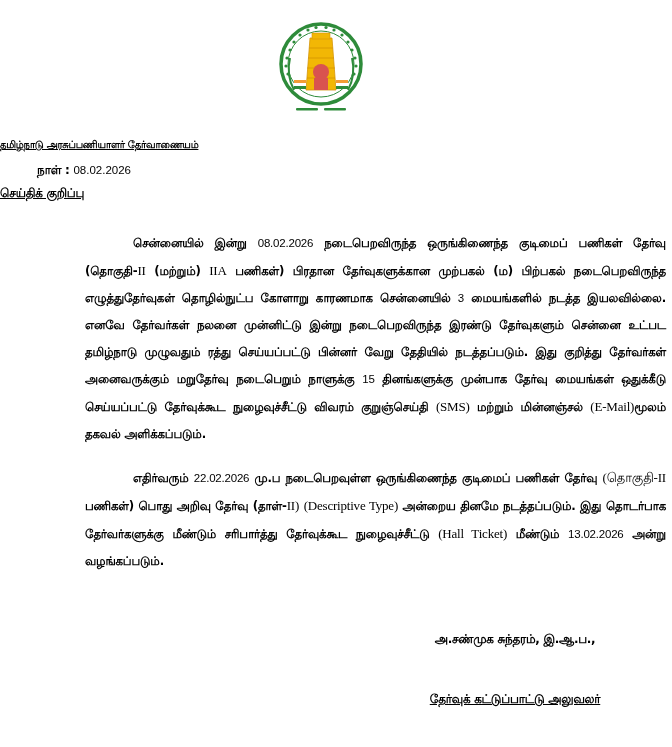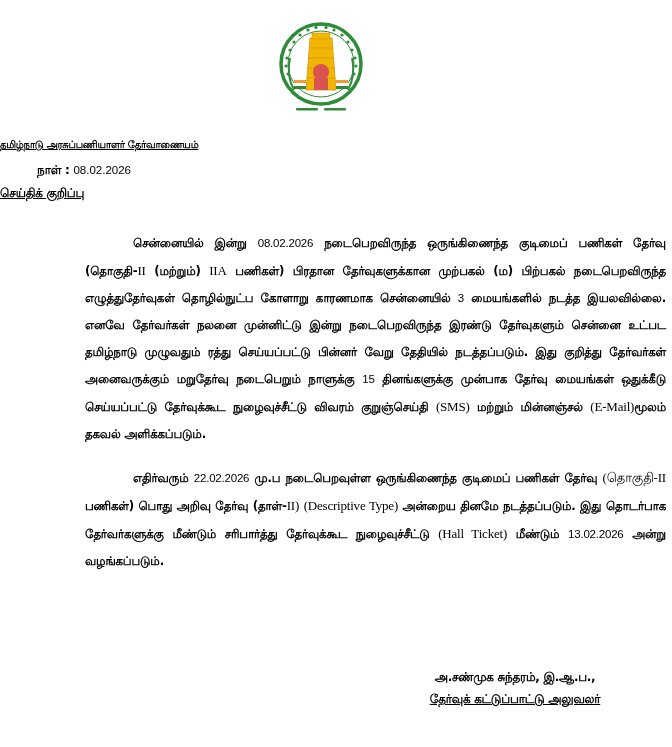--- a/index.html
+++ b/index.html
@@ -79,21 +79,21 @@
   .p2 { top: 464px; font-weight: 600; }
   .sign {
     position: absolute;
     left: 400px;
     width: 230px;
     text-align: center;
     font-size: 12px;
     font-weight: bold;
     letter-spacing: -0.3px;
   }
-  .sign1 { top: 670px; }
+  .sign1 { top: 632px; }
   .sign2 { top: 692px; text-decoration: underline; }
 </style>
 </head>
 <body>
 
 <div class="emblem">
   <svg width="90" height="96" viewBox="0 0 90 96">
 
     <ellipse cx="45" cy="44" rx="40" ry="40" fill="none" stroke="#2e8b3a" stroke-width="3.5"></ellipse>
     <ellipse cx="45" cy="44" rx="33" ry="33" fill="none" stroke="#2e8b3a" stroke-width="1"></ellipse>

